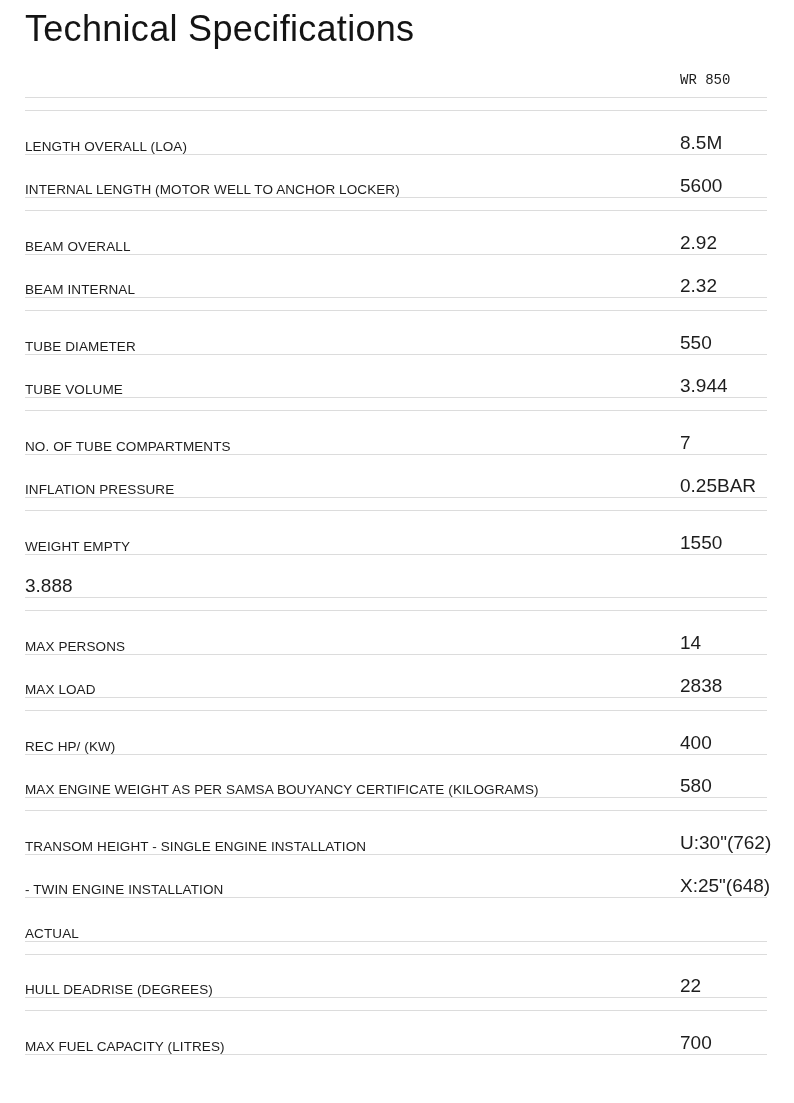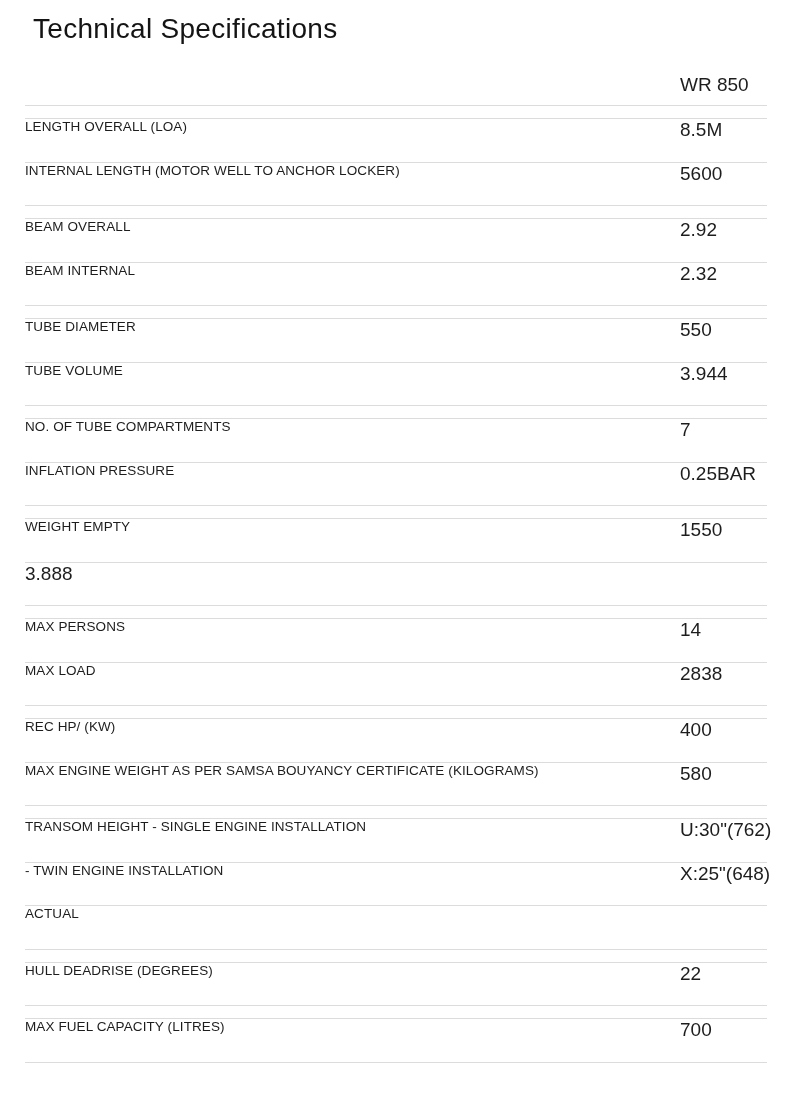--- a/index.html
+++ b/index.html
@@ -7,48 +7,49 @@
     padding: 0;
     background: #ffffff;
     font-family: "Liberation Sans", sans-serif;
     color: #1d1d1d;
   }
   .page {
     width: 742px;
     margin: 12px 27px 20px 25px;
   }
   .title {
-    font-size: 28px;
+    font-size: 36px;
     font-weight: 400;
     line-height: 34px;
     letter-spacing: 0.3px;
-    margin: 8px;
+    margin: 0;
     color: #141414;
   }
   .header-row {
     height: 52px;
     display: flex;
     align-items: flex-end;
     padding-bottom: 9px;
     box-sizing: border-box;
     border-bottom: 1px solid #dcdcdc;
   }
   .col-label {
     margin-left: 655px;
-    font-size: 19px;
+    font-size: 14px;
     white-space: nowrap;
+    font-family: Liberation Mono, monospace;
   }
   .spacer {
     height: 12px;
     border-bottom: 1px solid #dcdcdc;
   }
   .row {
     height: 43.5px;
     display: flex;
-    align-items: flex-start;
+    align-items: flex-end;
     border-bottom: 1px solid #dcdcdc;
     box-sizing: border-box;
   }
   .label {
     flex: 0 0 655px;
     font-size: 13.5px;
     letter-spacing: 0.1px;
     white-space: nowrap;
     overflow: hidden;
   }

